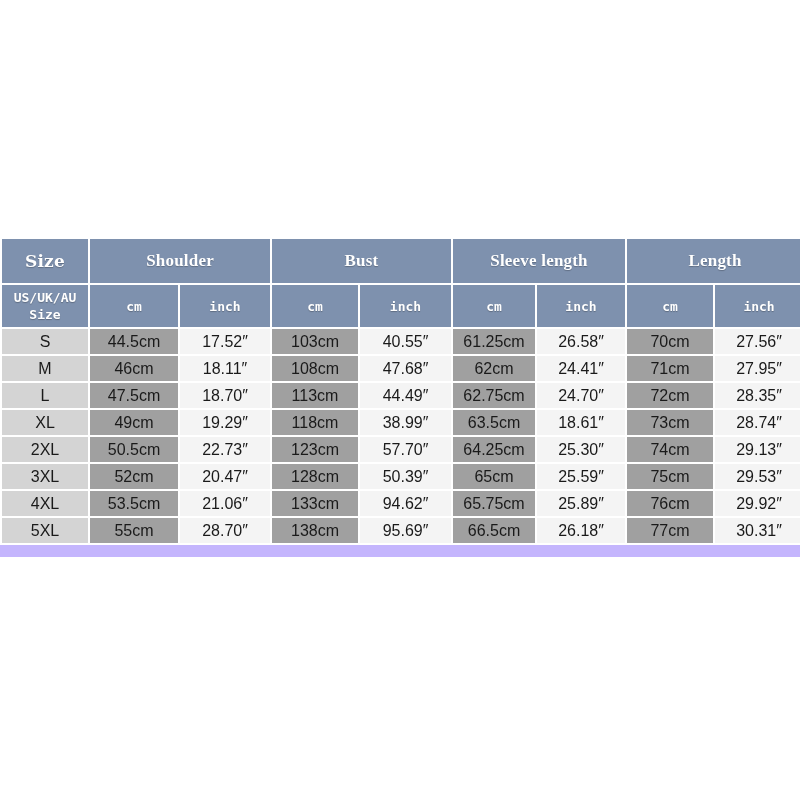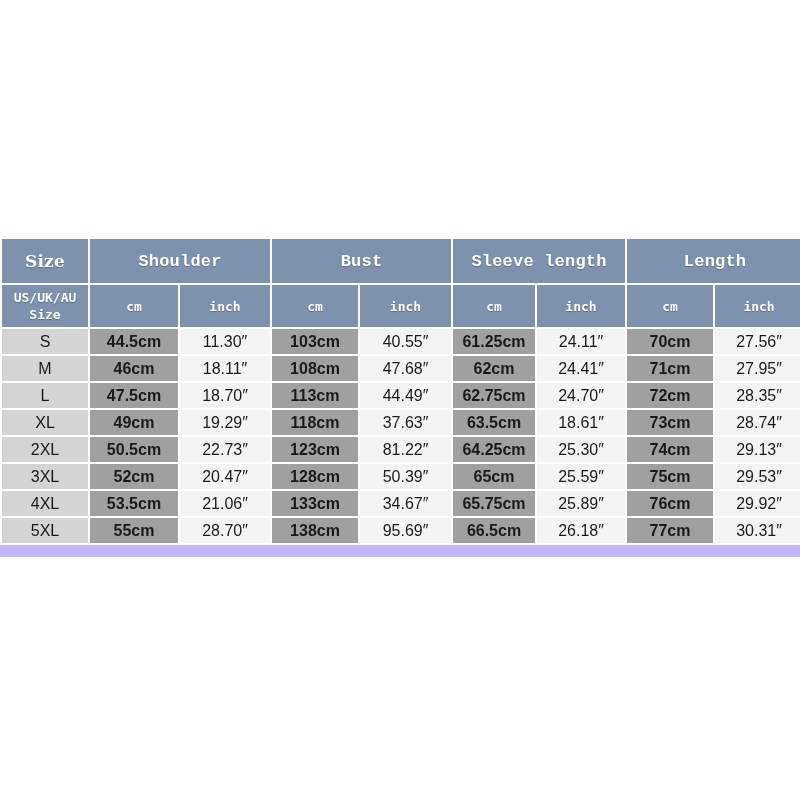--- a/index.html
+++ b/index.html
@@ -42,21 +42,21 @@
     font-size: 17px;
     font-weight: bold;
     letter-spacing: 0.2px;
     text-shadow: 0 1px 1px rgba(0,0,0,0.25);
   }
   th.group-size {
     font-family: "DejaVu Serif", "Liberation Serif", serif;
     font-size: 16px;
   }
   th.group-meas {
-    font-family: Liberation Mono, monospace;
+    font-family: Liberation Serif, serif;
   }
 
   
   tr.unit-head th {
     background: #7e91ae;
     color: #ffffff;
     height: 42px;
     padding: 0;
     text-align: center;
     vertical-align: middle;
@@ -78,21 +78,20 @@
     vertical-align: middle;
     font-family: "Liberation Sans", sans-serif;
     font-size: 16px;
     color: #1a1a1a;
   }
   td.c-size {
     background: #d4d4d4;
   }
   td.c-cm {
     background: #a0a0a0;
-    font-weight: bold;
   }
   td.c-inch {
     background: #f4f4f4;
   }
   .cellval {
     display: block;
     line-height: 25px;
     white-space: nowrap;
   }
 </style>
@@ -140,33 +139,33 @@
 
     <tbody id="table-body">
         <tr class="data-row">
           <td class="c-size">
             <span class="cellval">S</span>
           </td>
           <td class="c-cm">
             <span class="cellval">44.5cm</span>
           </td>
           <td class="c-inch">
-            <span class="cellval">11.30″</span>
+            <span class="cellval">17.52″</span>
           </td>
           <td class="c-cm">
             <span class="cellval">103cm</span>
           </td>
           <td class="c-inch">
             <span class="cellval">40.55″</span>
           </td>
           <td class="c-cm">
             <span class="cellval">61.25cm</span>
           </td>
           <td class="c-inch">
-            <span class="cellval">24.11″</span>
+            <span class="cellval">26.58″</span>
           </td>
           <td class="c-cm">
             <span class="cellval">70cm</span>
           </td>
           <td class="c-inch">
             <span class="cellval">27.56″</span>
           </td>
         </tr>
         <tr class="data-row">
           <td class="c-size">
@@ -233,21 +232,21 @@
           <td class="c-cm">
             <span class="cellval">49cm</span>
           </td>
           <td class="c-inch">
             <span class="cellval">19.29″</span>
           </td>
           <td class="c-cm">
             <span class="cellval">118cm</span>
           </td>
           <td class="c-inch">
-            <span class="cellval">37.63″</span>
+            <span class="cellval">38.99″</span>
           </td>
           <td class="c-cm">
             <span class="cellval">63.5cm</span>
           </td>
           <td class="c-inch">
             <span class="cellval">18.61″</span>
           </td>
           <td class="c-cm">
             <span class="cellval">73cm</span>
           </td>
@@ -262,21 +261,21 @@
           <td class="c-cm">
             <span class="cellval">50.5cm</span>
           </td>
           <td class="c-inch">
             <span class="cellval">22.73″</span>
           </td>
           <td class="c-cm">
             <span class="cellval">123cm</span>
           </td>
           <td class="c-inch">
-            <span class="cellval">81.22″</span>
+            <span class="cellval">57.70″</span>
           </td>
           <td class="c-cm">
             <span class="cellval">64.25cm</span>
           </td>
           <td class="c-inch">
             <span class="cellval">25.30″</span>
           </td>
           <td class="c-cm">
             <span class="cellval">74cm</span>
           </td>
@@ -320,21 +319,21 @@
           <td class="c-cm">
             <span class="cellval">53.5cm</span>
           </td>
           <td class="c-inch">
             <span class="cellval">21.06″</span>
           </td>
           <td class="c-cm">
             <span class="cellval">133cm</span>
           </td>
           <td class="c-inch">
-            <span class="cellval">34.67″</span>
+            <span class="cellval">94.62″</span>
           </td>
           <td class="c-cm">
             <span class="cellval">65.75cm</span>
           </td>
           <td class="c-inch">
             <span class="cellval">25.89″</span>
           </td>
           <td class="c-cm">
             <span class="cellval">76cm</span>
           </td>

